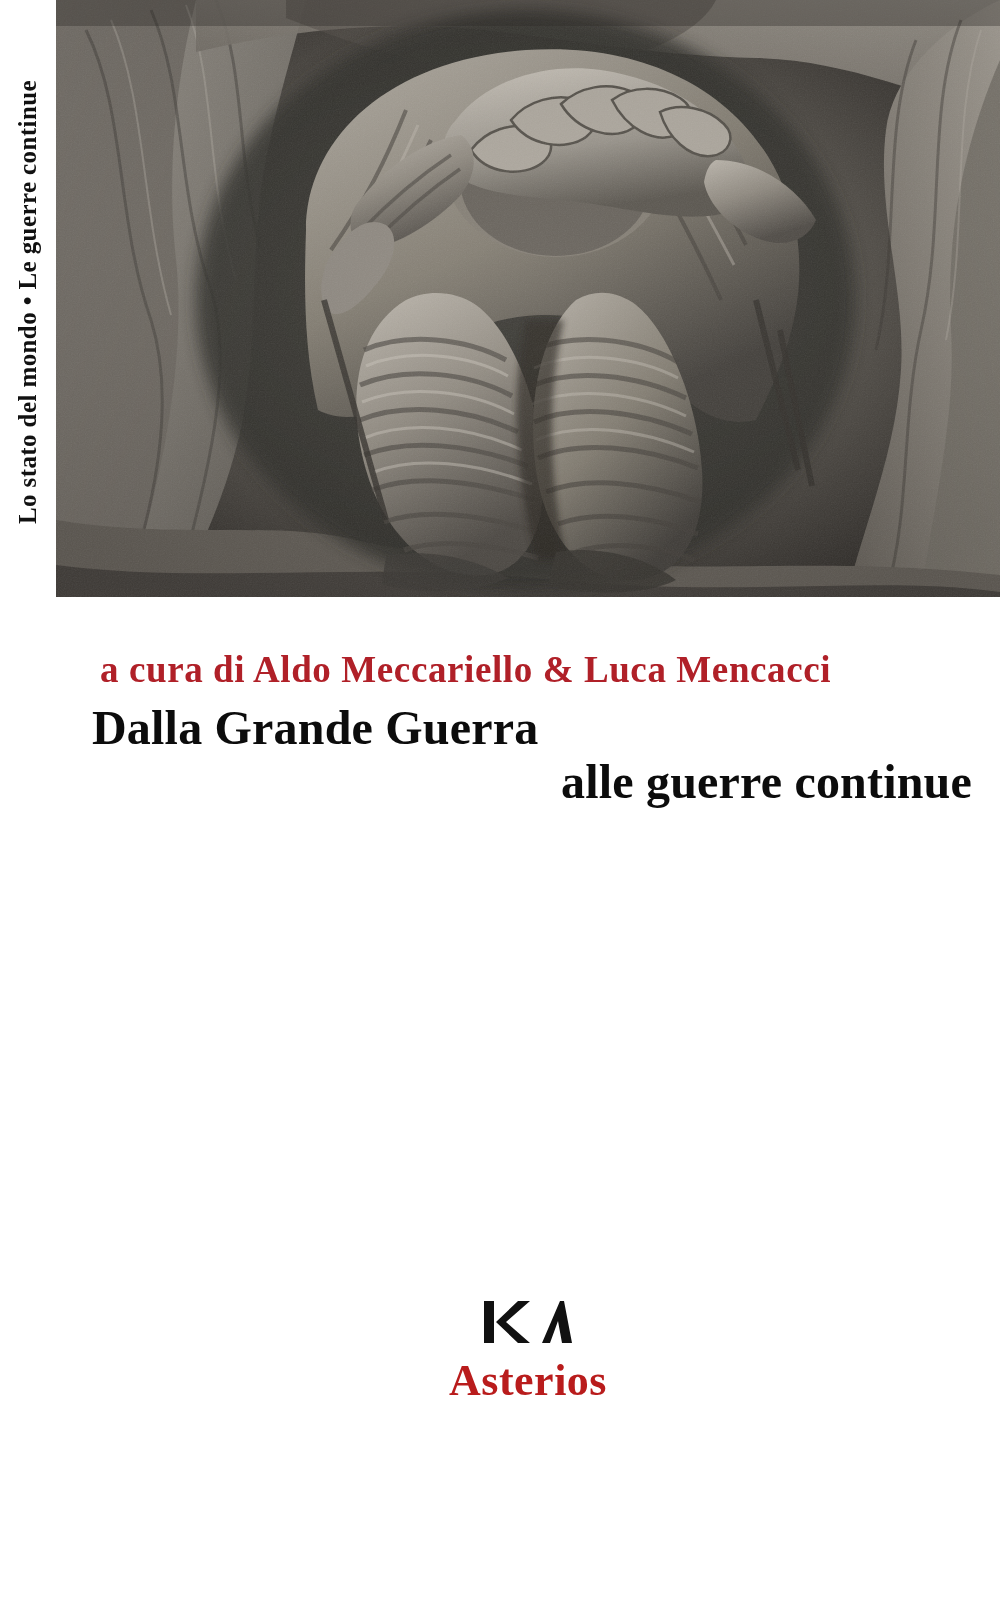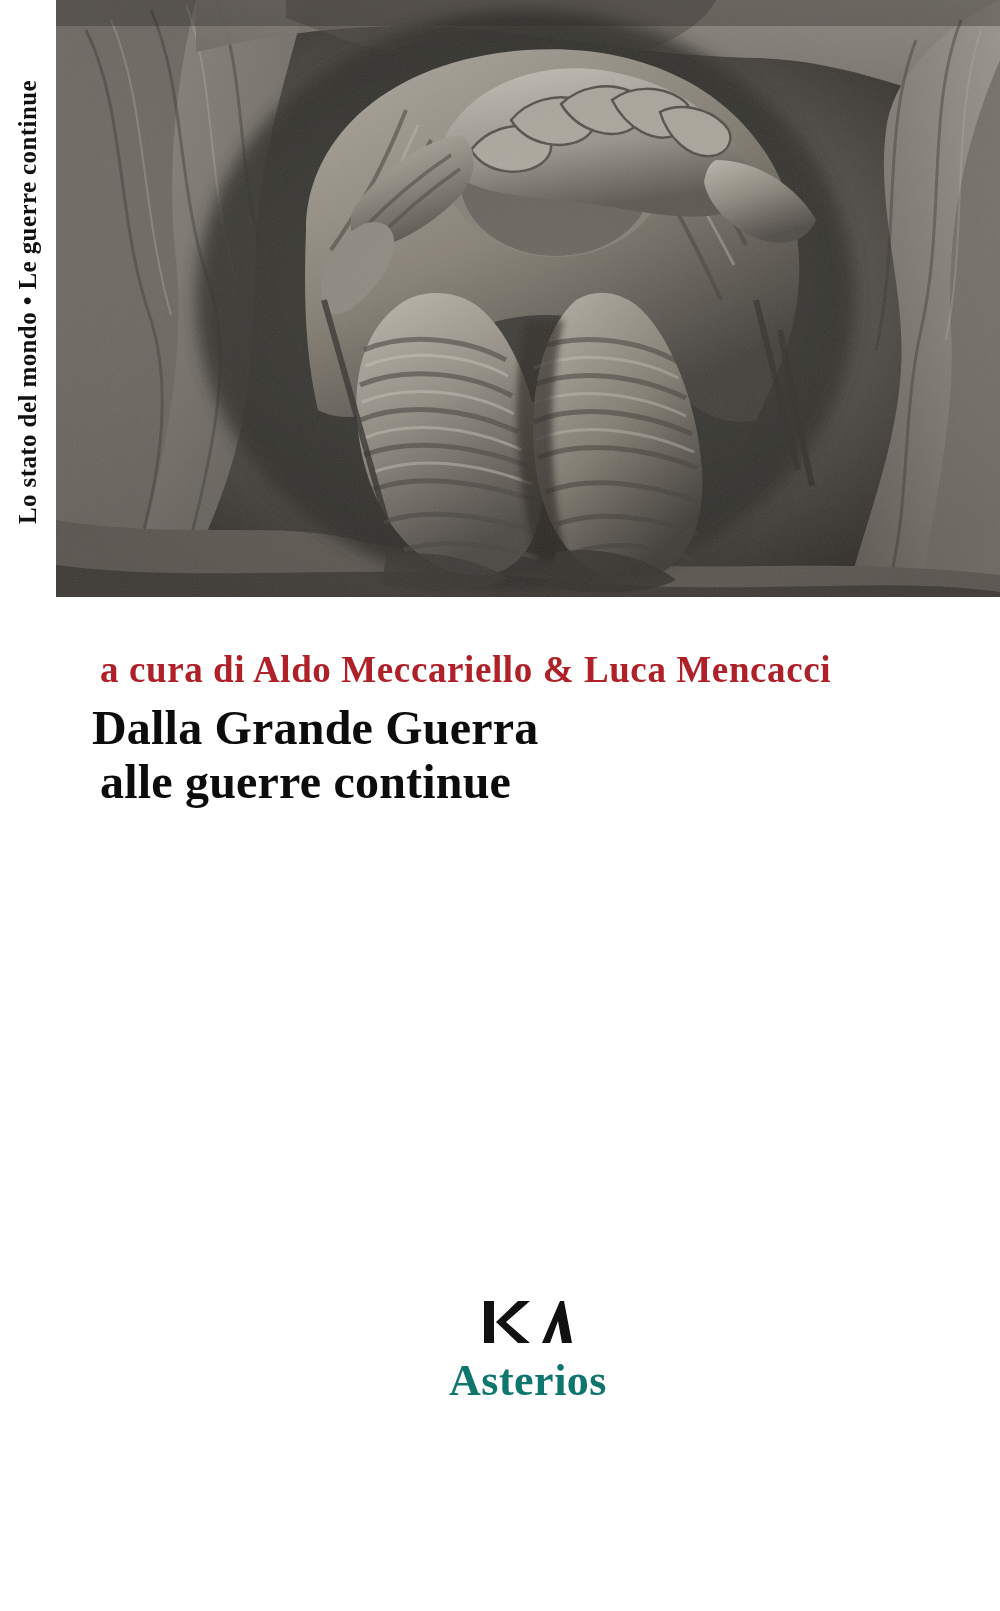--- a/index.html
+++ b/index.html
@@ -94,41 +94,41 @@
     top: 96px;
     width: 880px;
     font-family: "Liberation Serif", serif;
     font-weight: bold;
     font-size: 48px;
     line-height: 1.13;
     color: #0c0c0c;
     letter-spacing: 0.2px;
   }
   .title .line1 { display: block; }
-  .title .line2 { display: block; padding-left: 8px; }
+  .title .line2 { display: block; padding-left: 8px; text-align: right; }
 
   
   .publisher {
     position: absolute;
     left: 0;
     top: 690px;
     width: 944px;
     text-align: center;
   }
   .logo {
     display: block;
     margin: 0 auto 6px auto;
     width: 96px;
     height: 54px;
   }
   .publisher-name {
     font-family: "Liberation Serif", serif;
     font-weight: bold;
     font-size: 44px;
-    color: #0f766e;
+    color: #b91c1c;
     letter-spacing: 0.5px;
   }
 </style>
 </head>
 <body>
 
 <div class="cover">
 
   <div class="spine">
     <div class="spine-text">

